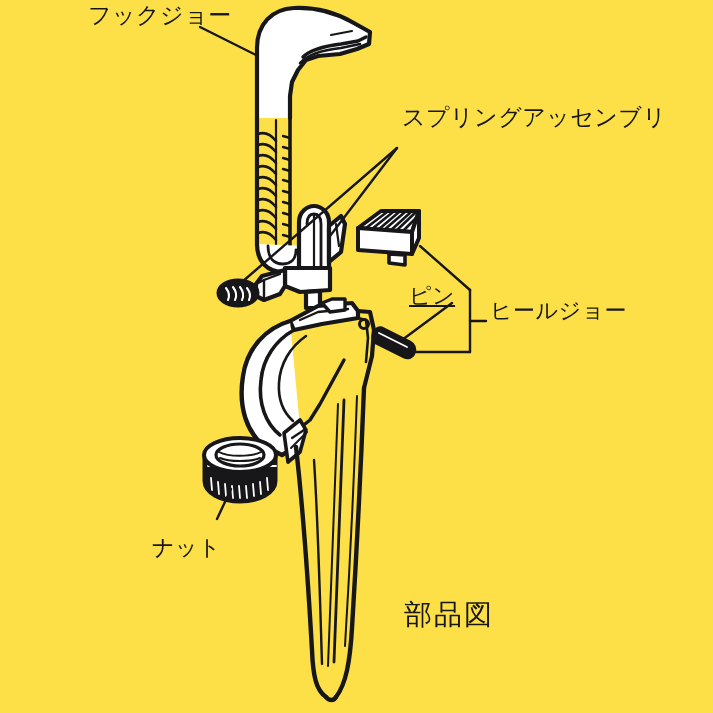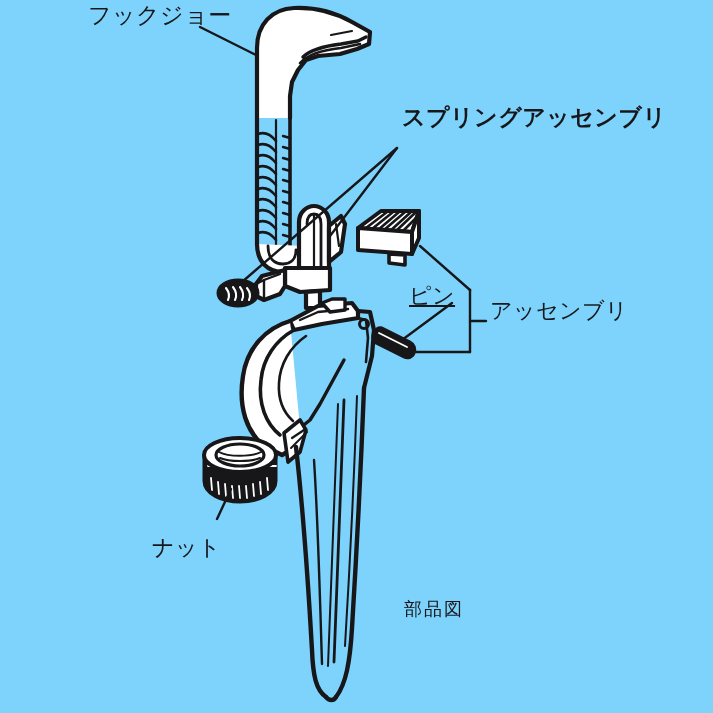--- a/index.html
+++ b/index.html
@@ -7,44 +7,44 @@
     padding: 0;
     background: #ffffff;
   }
   body {
     font-family: "DejaVu Sans", "Liberation Sans", sans-serif;
   }
   #diagram-root {
     position: relative;
     width: 713px;
     height: 713px;
-    background: #7dd3fc;
+    background: #fde047;
     overflow: hidden;
   }
   #parts-svg {
     position: absolute;
     left: 0;
     top: 0;
     width: 713px;
     height: 713px;
   }
   .label {
     position: absolute;
     color: #17171a;
     white-space: nowrap;
     letter-spacing: 0.5px;
     font-weight: 500;
     line-height: 1.18;
   }
   .label-lg { font-size: 23px; }
   .label-md { font-size: 22px; }
-  .label-caption { font-size: 18px; letter-spacing: 2px; }
+  .label-caption { font-size: 28px; letter-spacing: 2px; }
 
   #label-hook-jaw   { left: 88px;  top: 2px; }
-  #label-spring     { left: 402px; top: 104px; font-weight: bold; }
+  #label-spring     { left: 402px; top: 104px; }
   #label-pin        { left: 409px; top: 283px; text-decoration: underline; }
   #label-heel-jaw   { left: 490px; top: 298px; }
   #label-nut        { left: 152px; top: 535px; }
   #label-caption    { left: 404px; top: 598px; }
 </style>
 </head>
 <body>
 
 <div id="diagram-root">
 
@@ -246,20 +246,20 @@
     </g>
   </svg>
 
   <div class="label label-lg" id="label-hook-jaw">フックジョー</div>
 
   <div class="label label-lg" id="label-spring">スプリングアッセンブリ</div>
 
   <div class="label label-md" id="label-pin">ピン</div>
 
   <div class="label label-md" id="label-heel-jaw">
-    <div>アッセンブリ</div>
+    <div>ヒールジョー</div>
   </div>
 
   <div class="label label-md" id="label-nut">ナット</div>
 
   <div class="label label-caption" id="label-caption">部品図</div>
 
 </div>
 
 </body></html>

